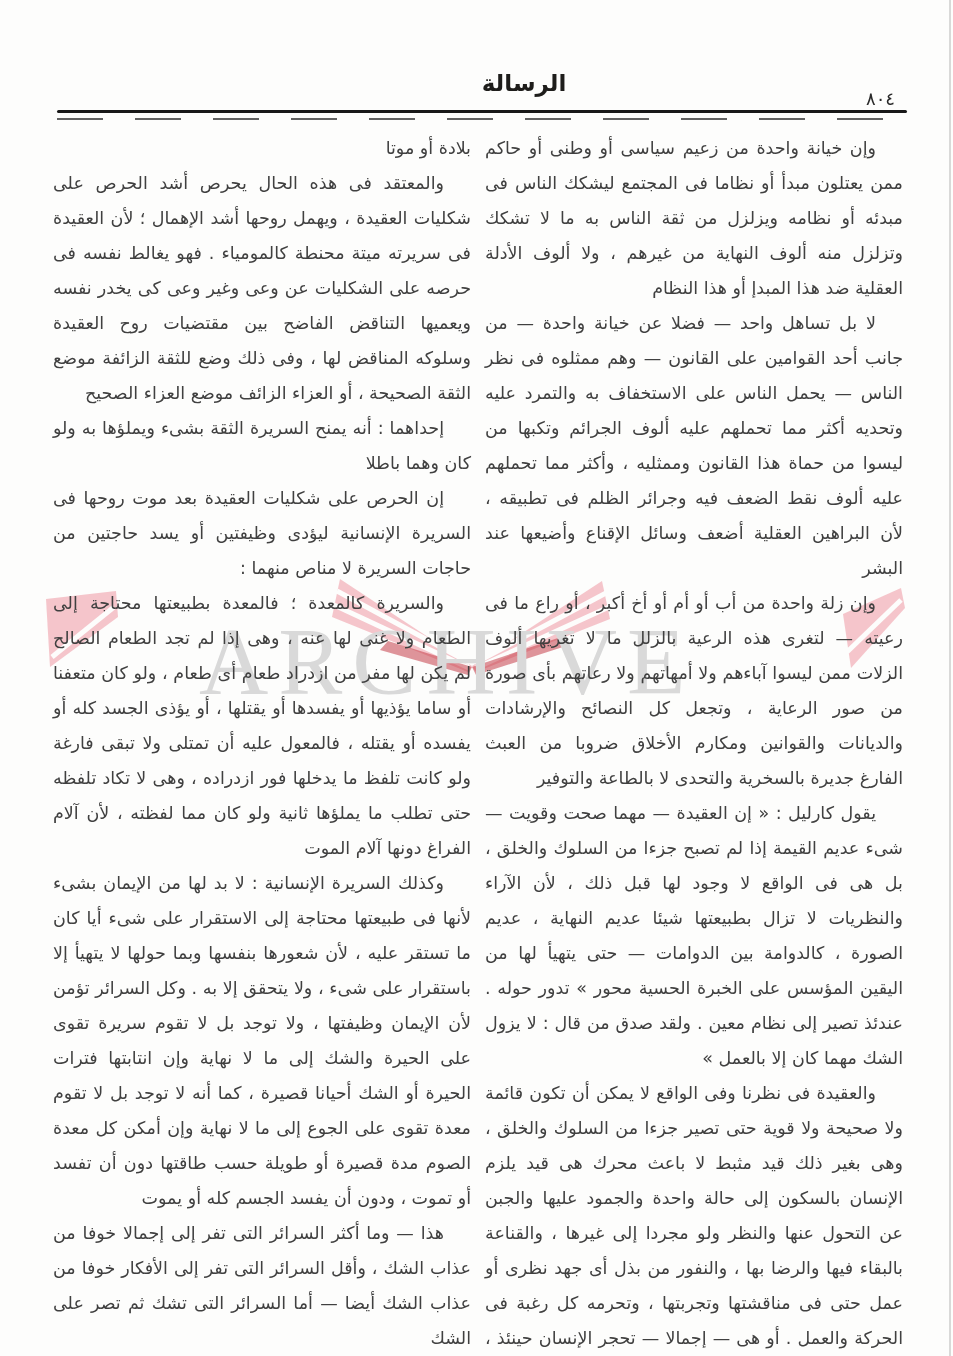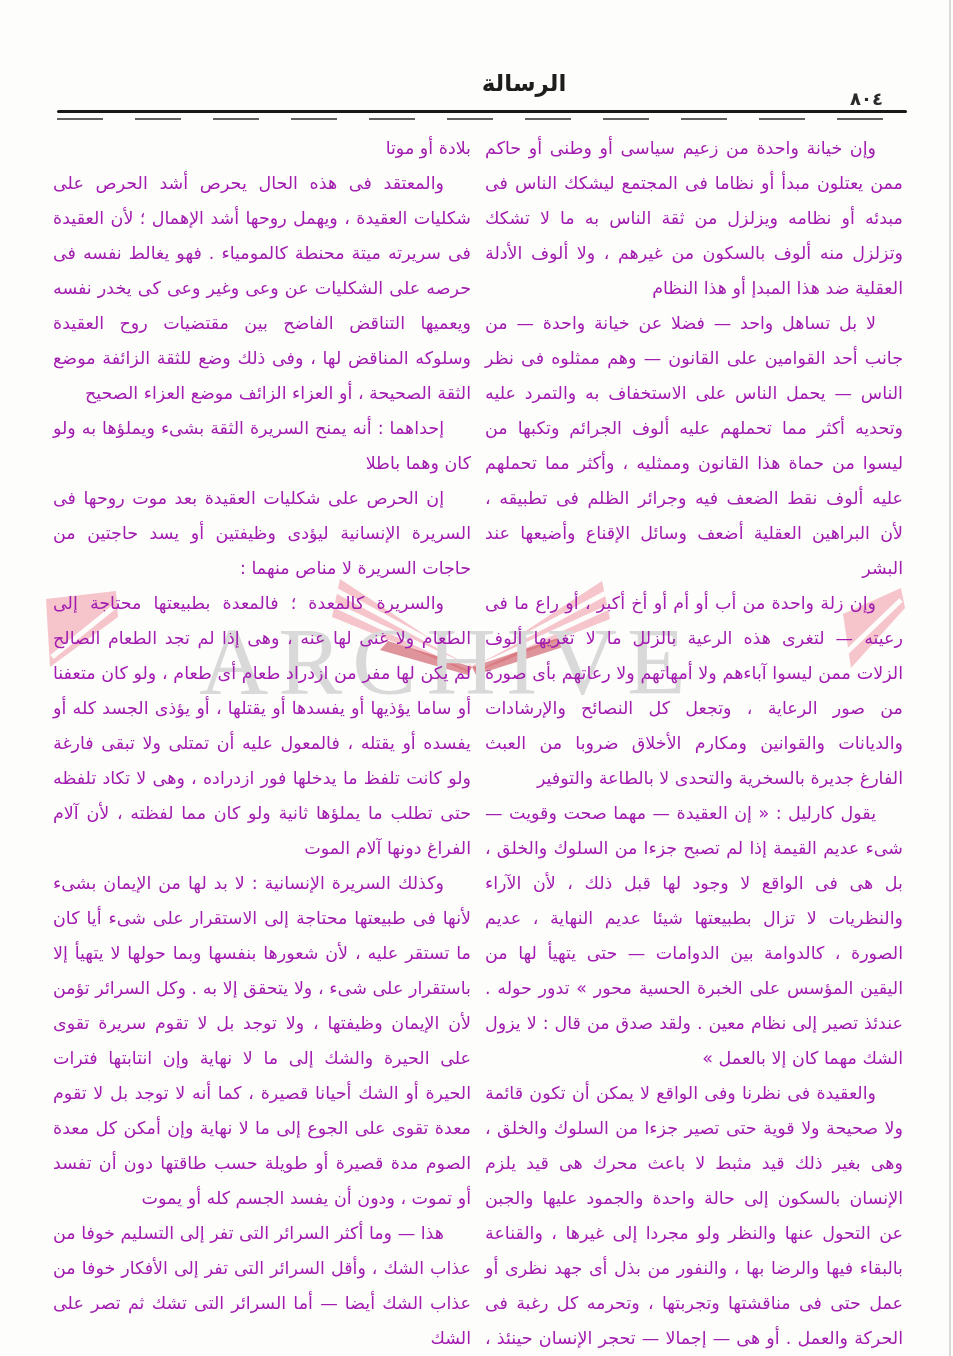--- a/index.html
+++ b/index.html
@@ -20,22 +20,22 @@
     background: #c9c9c9; opacity: .7;
   }
   
   .page-header { position: absolute; top: 0; left: 0; right: 0; height: 130px; z-index: 2; }
   .journal-title {
     position: absolute; top: 72px; left: 524px; transform: translateX(-50%);
     margin: 0; font-size: 23px; font-weight: bold; line-height: 1;
     font-family: "DejaVu Sans", sans-serif;
   }
   .page-number {
-    position: absolute; top: 88px; right: 70px;
-    font-size: 18px; letter-spacing: 3px; font-weight: bold; color: #2a2a2a;
+    position: absolute; top: 88px; right: 58px;
+    font-size: 18px; letter-spacing: 3px; font-weight: normal; color: #2a2a2a;
   }
   .rule-main {
     position: absolute; top: 110px; left: 57px; right: 46px; height: 3px;
     background: #181818; border-radius: 2px;
   }
   .rule-sub {
     position: absolute; top: 118px; left: 57px; width: 851px; height: 1.5px;
     background: repeating-linear-gradient(90deg, #3a3a3a 0 46px, transparent 46px 78px);
     opacity: .8;
   }
@@ -60,21 +60,21 @@
     font-size: 24px; letter-spacing: .5px;
     color: var(--wm-red, #d65550); opacity: .78;
   }
   
   .page-body { position: absolute; inset: 0; z-index: 1; }
   .col {
     position: absolute; top: 131px; width: 418px;
     direction: rtl;
     font-size: 17.5px; line-height: 35px;
     text-align: justify; text-justify: inter-word;
-    color: #a21caf;
+    color: #404040;
   }
   .col-right { right: 50px; }
   .col-left  { left: 53px; }
   .para { margin: 0; text-indent: 27px; }
   .para.cont { text-indent: 0; }
 </style>
 </head>
 <body>
 
 <div class="page">
@@ -106,31 +106,31 @@
     <svg class="wm-wedge-right" viewBox="0 0 62 80" xmlns="http://www.w3.org/2000/svg">
       <polygon class="wm-pink" points="0,26 58,0 62,20 8,80"></polygon>
       <line class="wm-gap" x1="4" y1="64" x2="58" y2="12"></line>
     </svg>
     <div class="wm-brand">ARCHIVE</div>
   </div>
 
   <main class="page-body">
 
     <section class="col col-right">
-      <p class="para">وإن خيانة واحدة من زعيم سياسى أو وطنى أو حاكم ممن يعتلون مبدأ أو نظاما فى المجتمع ليشكك الناس فى مبدئه أو نظامه ويزلزل من ثقة الناس به ما لا تشكك وتزلزل منه ألوف بالسكون من غيرهم ، ولا ألوف الأدلة العقلية ضد هذا المبدإ أو هذا النظام</p>
+      <p class="para">وإن خيانة واحدة من زعيم سياسى أو وطنى أو حاكم ممن يعتلون مبدأ أو نظاما فى المجتمع ليشكك الناس فى مبدئه أو نظامه ويزلزل من ثقة الناس به ما لا تشكك وتزلزل منه ألوف النهاية من غيرهم ، ولا ألوف الأدلة العقلية ضد هذا المبدإ أو هذا النظام</p>
       <p class="para">لا بل تساهل واحد — فضلا عن خيانة واحدة — من جانب أحد القوامين على القانون — وهم ممثلوه فى نظر الناس — يحمل الناس على الاستخفاف به والتمرد عليه وتحديه أكثر مما تحملهم عليه ألوف الجرائم وتكبها من ليسوا من حماة هذا القانون وممثليه ، وأكثر مما تحملهم عليه ألوف نقط الضعف فيه وجرائر الظلم فى تطبيقه ، لأن البراهين العقلية أضعف وسائل الإقناع وأضيعها عند البشر</p>
       <p class="para">وإن زلة واحدة من أب أو أم أو أخ أكبر ، أو راع ما فى رعيته — لتغرى هذه الرعية بالزلل ما لا تغريها ألوف الزلات ممن ليسوا آباءهم ولا أمهاتهم ولا رعاتهم بأى صورة من صور الرعاية ، وتجعل كل النصائح والإرشادات والديانات والقوانين ومكارم الأخلاق ضروبا من العبث الفارغ جديرة بالسخرية والتحدى لا بالطاعة والتوفير</p>
       <p class="para">يقول كارليل : « إن العقيدة — مهما صحت وقويت — شىء عديم القيمة إذا لم تصبح جزءا من السلوك والخلق ، بل هى فى الواقع لا وجود لها قبل ذلك ، لأن الآراء والنظريات لا تزال بطبيعتها شيئا عديم النهاية ، عديم الصورة ، كالدوامة بين الدوامات — حتى يتهيأ لها من اليقين المؤسس على الخبرة الحسية محور » تدور حوله . عندئذ تصير إلى نظام معين . ولقد صدق من قال : لا يزول الشك مهما كان إلا بالعمل »</p>
       <p class="para">والعقيدة فى نظرنا وفى الواقع لا يمكن أن تكون قائمة ولا صحيحة ولا قوية حتى تصير جزءا من السلوك والخلق ، وهى بغير ذلك قيد مثبط لا باعث محرك هى قيد يلزم الإنسان بالسكون إلى حالة واحدة والجمود عليها والجبن عن التحول عنها والنظر ولو مجردا إلى غيرها ، والقناعة بالبقاء فيها والرضا بها ، والنفور من بذل أى جهد نظرى أو عمل حتى فى مناقشتها وتجربتها ، وتحرمه كل رغبة فى الحركة والعمل . أو هى — إجمالا — تحجر الإنسان حينئذ ، وتقتل فيه بواعث الجهاد بالفكر أو بالعمل ، وتبدو حينئذ تعصبا أو</p>
     </section>
 
     <section class="col col-left">
       <p class="para cont">بلادة أو موتا</p>
       <p class="para">والمعتقد فى هذه الحال يحرص أشد الحرص على شكليات العقيدة ، ويهمل روحها أشد الإهمال ؛ لأن العقيدة فى سريرته ميتة محنطة كالمومياء . فهو يغالط نفسه فى حرصه على الشكليات عن وعى وغير وعى كى يخدر نفسه ويعميها التناقض الفاضح بين مقتضيات روح العقيدة وسلوكه المناقض لها ، وفى ذلك وضع للثقة الزائفة موضع الثقة الصحيحة ، أو العزاء الزائف موضع العزاء الصحيح</p>
       <p class="para">إحداهما : أنه يمنح السريرة الثقة بشىء ويملؤها به ولو كان وهما باطلا</p>
       <p class="para">إن الحرص على شكليات العقيدة بعد موت روحها فى السريرة الإنسانية ليؤدى وظيفتين أو يسد حاجتين من حاجات السريرة لا مناص منهما :</p>
       <p class="para">والسريرة كالمعدة ؛ فالمعدة بطبيعتها محتاجة إلى الطعام ولا غنى لها عنه ، وهى إذا لم تجد الطعام الصالح لم يكن لها مفر من ازدراد طعام أى طعام ، ولو كان متعفنا أو ساما يؤذيها أو يفسدها أو يقتلها ، أو يؤذى الجسد كله أو يفسده أو يقتله ، فالمعول عليه أن تمتلى ولا تبقى فارغة ولو كانت تلفظ ما يدخلها فور ازدراده ، وهى لا تكاد تلفظه حتى تطلب ما يملؤها ثانية ولو كان مما لفظته ، لأن آلام الفراغ دونها آلام الموت</p>
       <p class="para">وكذلك السريرة الإنسانية : لا بد لها من الإيمان بشىء لأنها فى طبيعتها محتاجة إلى الاستقرار على شىء أيا كان ما تستقر عليه ، لأن شعورها بنفسها وبما حولها لا يتهيأ إلا باستقرار على شىء ، ولا يتحقق إلا به . وكل السرائر تؤمن لأن الإيمان وظيفتها ، ولا توجد بل لا تقوم سريرة تقوى على الحيرة والشك إلى ما لا نهاية وإن انتابتها فترات الحيرة أو الشك أحيانا قصيرة ، كما أنه لا توجد بل لا تقوم معدة تقوى على الجوع إلى ما لا نهاية وإن أمكن كل معدة الصوم مدة قصيرة أو طويلة حسب طاقتها دون أن تفسد أو تموت ، ودون أن يفسد الجسم كله أو يموت</p>
-      <p class="para">هذا — وما أكثر السرائر التى تفر إلى التسليم خوفا من عذاب الشك ، وأقل السرائر التى تفر إلى الأفكار خوفا من عذاب الشك أيضا — أما السرائر التى تشك ثم تصر على الشك</p>
+      <p class="para">هذا — وما أكثر السرائر التى تفر إلى إجمالا خوفا من عذاب الشك ، وأقل السرائر التى تفر إلى الأفكار خوفا من عذاب الشك أيضا — أما السرائر التى تشك ثم تصر على الشك</p>
     </section>
 
   </main>
 </div>
 
 </body></html>

